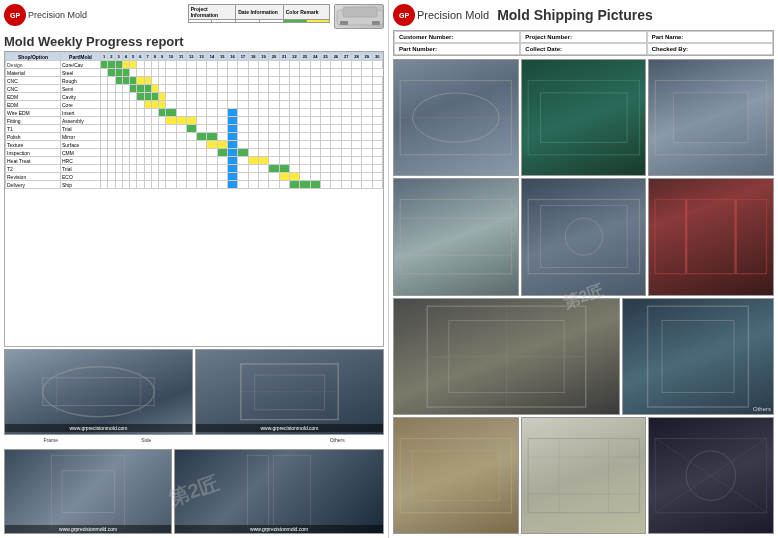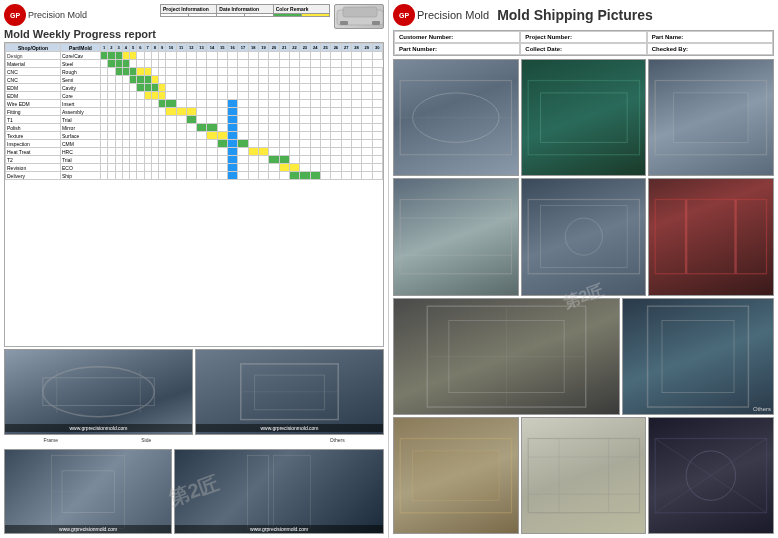--- a/index.html
+++ b/index.html
@@ -244,21 +244,21 @@
 <div class="page-left">
 
   <div class="left-top-area">
     <div class="left-top-logo-title">
       <div class="logo-box">
         <div class="logo-circle">
           <span>GP</span>
         </div>
         <span class="logo-text">Precision Mold</span>
       </div>
-      <div class="report-title" style="font-size:11px; margin-left:0; margin-top:2px;">Mold Weekly Progress report</div>
+      <div class="report-title" style="font-size:13px; margin-left:0; margin-top:8px;">Mold Weekly Progress report</div>
     </div>
 
     <table class="info-table" style="margin-top:0; align-self:flex-start;">
       <tbody>
           <tr>
         <td class="label-cell" colspan="2">Project Information</td>
         <td class="label-cell" colspan="2">Date Information</td>
         <td class="label-cell" colspan="2">Color Remark</td>
       </tr>
       <tr>

